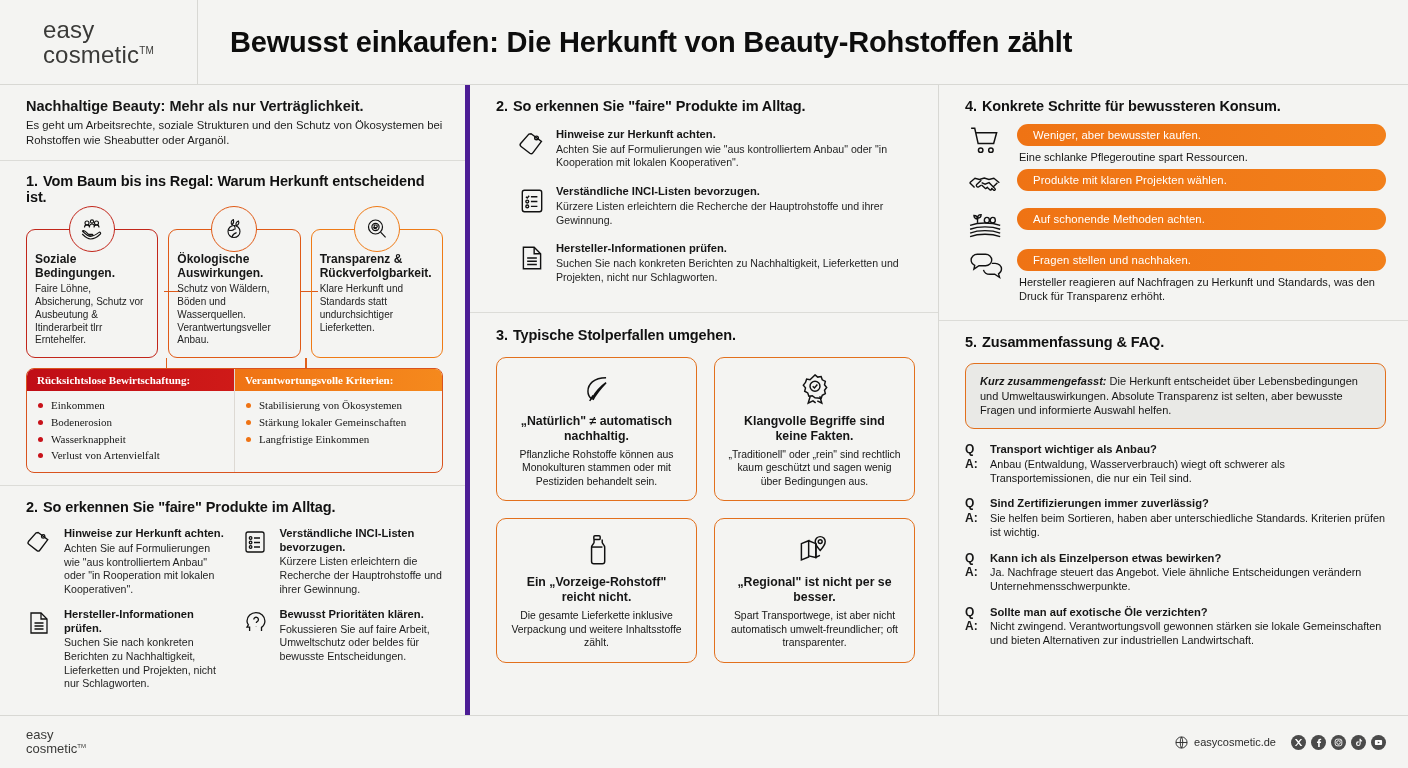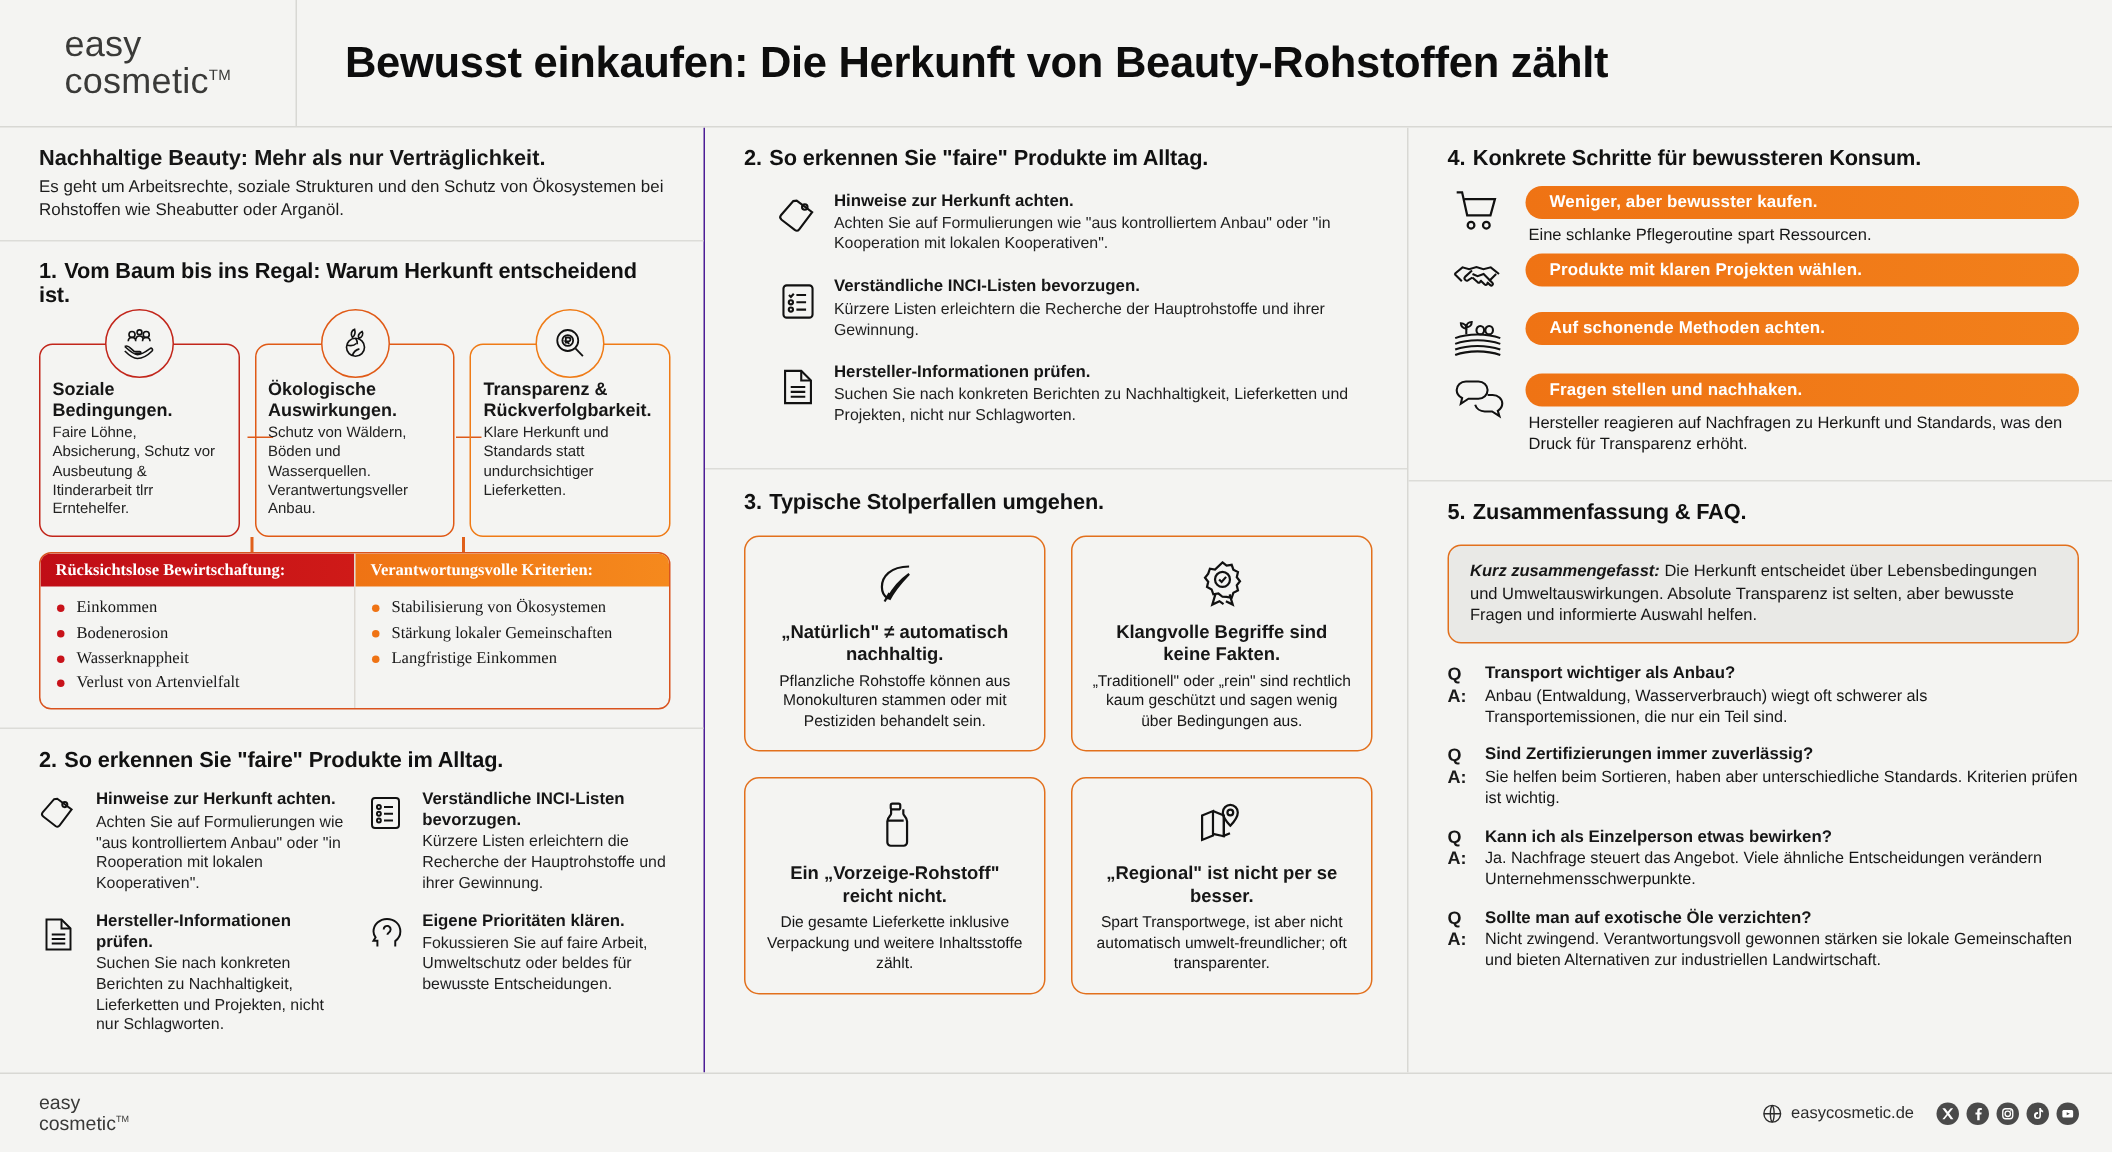--- a/index.html
+++ b/index.html
@@ -20,21 +20,21 @@
   }
   .logo { font-size: 24px; line-height: 1.05; font-weight: 400; color: #3a3a38; letter-spacing: .2px; }
   .logo .l2 { position: relative; }
   .logo sup { font-size: 10px; vertical-align: super; }
   .title-cell { flex: 1; display: flex; align-items: center; padding-left: 32px; }
   .title { font-size: 29px; font-weight: 700; letter-spacing: -.2px; color: #0d0d0d; }
 
   
   .cols { flex: 1; display: flex; align-items: stretch; overflow: hidden; }
   .col { position: relative; }
-  .col-1 { width: 470px; flex: 0 0 470px; border-right: 1px solid #4c1d95; }
+  .col-1 { width: 470px; flex: 0 0 470px; border-right: 5px solid #4c1d95; }
   .col-2 { width: 469px; flex: 0 0 469px; border-right: 1px solid #d8d8d4; }
   .col-3 { flex: 1; }
   .block { padding: 13px 22px 10px 26px; }
   .block + .block { border-top: 1px solid #dcdcd8; }
 
   .sec-title { font-size: 14.5px; font-weight: 700; color: #111; letter-spacing: -.1px; }
   .sec-title .num { display: inline-block; margin-right: 5px; }
   .intro-head { font-size: 14.5px; font-weight: 700; margin-bottom: 4px; }
   .intro-body { font-size: 11.3px; line-height: 1.35; color: #1c1c1c; }
 
@@ -98,21 +98,21 @@
   .pit h5 { font-size: 12.3px; font-weight: 700; line-height: 1.22; margin-bottom: 4px; }
   .pit p { font-size: 10.4px; line-height: 1.3; }
 
   
   .actions { margin-top: 10px; }
   .act-row { display: flex; align-items: flex-start; gap: 10px; }
   .act-icon { flex: 0 0 42px; width: 42px; display: flex; justify-content: center; padding-top: 2px; }
   .act-main { flex: 1; }
   .act-pill {
     background: linear-gradient(90deg,#ef7314,#f2801b);
-    color: #fff; font-size: 11.3px; font-weight: 700; border-radius: 13px;
+    color: #fff; font-size: 11.3px; font-weight: 400; border-radius: 13px;
     padding: 5px 0 5px 16px; letter-spacing: .1px;
   }
   .act-sub { font-size: 11px; line-height: 1.32; padding: 4px 0 0 2px; }
 
   
   .summary {
     border: 1.5px solid #e2701d; border-radius: 9px; background: #e9e9e6;
     padding: 10px 14px; margin-top: 13px; font-size: 11px; line-height: 1.36;
   }
   .summary b { font-weight: 700; font-style: italic; }
@@ -290,21 +290,21 @@
           </div>
 
           <div class="tip">
             <div class="tip-icon">
               <svg width="26" height="26" viewBox="0 0 26 26" fill="none" stroke="#111" stroke-width="1.3">
                 <path d="M19.5 21v-3.6c2.2-1.6 3.4-4 3.4-6.4C22.9 6 18.8 2.6 14 2.6 9.2 2.6 5 6.2 5 11c0 1.6.5 2.8 1.4 3.9L5 17.2h2.6V21"></path>
                 <path d="M11.8 9.6a2.3 2.3 0 114.3 1.1c-.4.9-1.8 1.2-1.8 2.4M14.1 16.3v.1"></path>
               </svg>
             </div>
             <div>
-              <h5>Eigene Prioritäten klären.</h5>
+              <h5>Bewusst Prioritäten klären.</h5>
               <p>Fokussieren Sie auf faire Arbeit, Umweltschutz oder beldes für bewusste Entscheidungen.</p>
             </div>
           </div>
 
         </div>
       </div>
     </div>
 
     <div class="col col-2">
 

